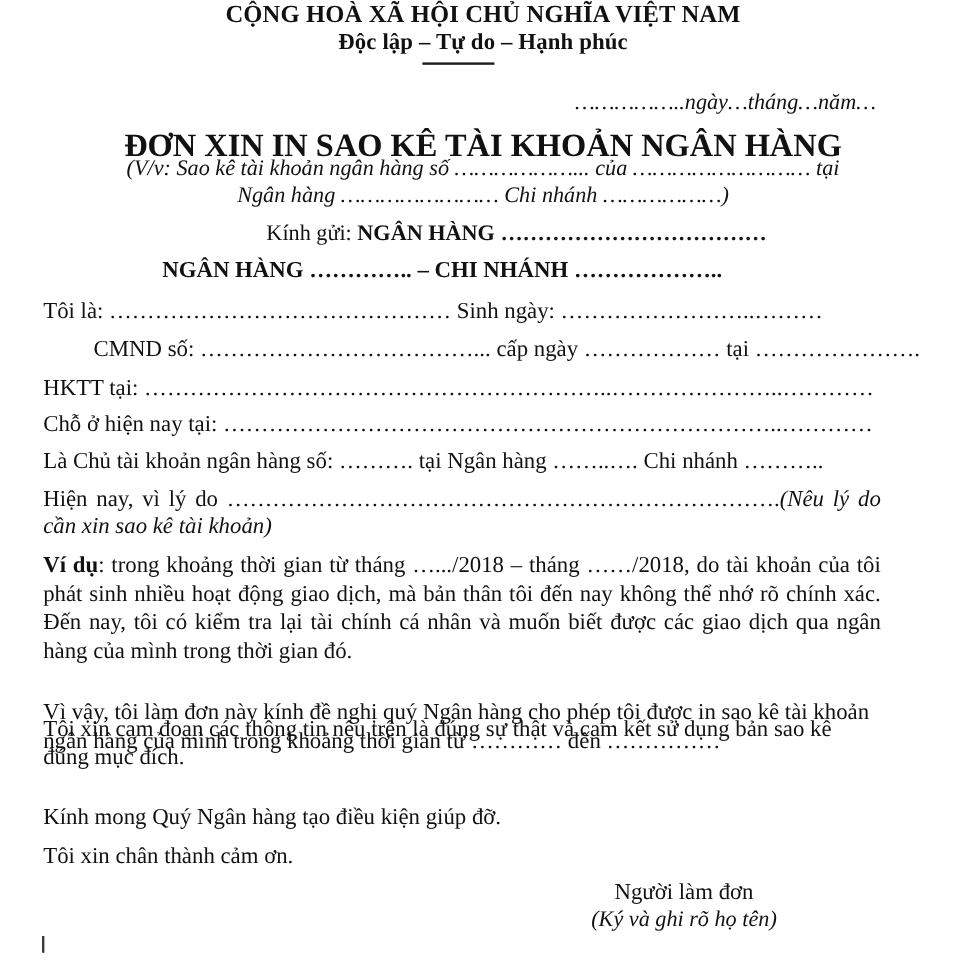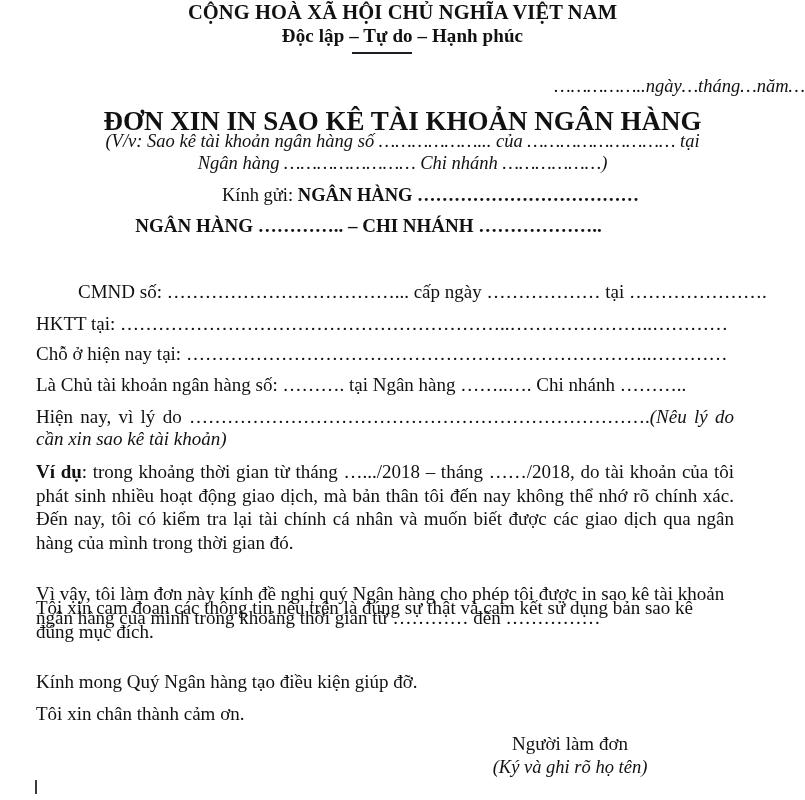--- a/index.html
+++ b/index.html
@@ -39,20 +39,21 @@
     height: 0;
     border-top: 2px solid #1c1c22;
   }
 
   #date-line {
     position: absolute;
     left: 0;
     top: 76px;
     width: 805px;
     text-align: right;
+    padding-right: 75px;
     box-sizing: border-box;
     font-style: italic;
     font-size: 18.5px;
   }
 
   
   #doc-title {
     position: absolute;
     left: 0;
     top: 106px;
@@ -185,20 +186,21 @@
   <div class="subject" id="subject-1">(V/v: Sao kê tài khoản ngân hàng số ………………... của ……………………… tại</div>
 
   <div class="subject" id="subject-2">Ngân hàng …………………… Chi nhánh ………………)</div>
 
   <div id="recipient-1">
     <span>Kính gửi: </span><span class="b">NGÂN HÀNG ………………………………</span>
   </div>
 
   <div id="recipient-2">NGÂN HÀNG ………….. – CHI NHÁNH ………………..</div>
 
+  <div class="field-line" id="field-name">Tôi là: ……………………………………… Sinh ngày: ……………………..………</div>
 
   <div class="field-line" id="field-id">CMND số: ………………………………... cấp ngày ……………… tại ………………….</div>
 
   <div class="field-line" id="field-address">Chỗ ở hiện nay tại: ………………………………………………………………..…………</div>
 
   <div class="field-line" id="field-hktt">HKTT tại: ……………………………………………………..…………………..…………</div>
 
   <div class="field-line" id="field-account">Là Chủ tài khoản ngân hàng số: ………. tại Ngân hàng ……..…. Chi nhánh ………..</div>
 
   <div id="reason-block">

